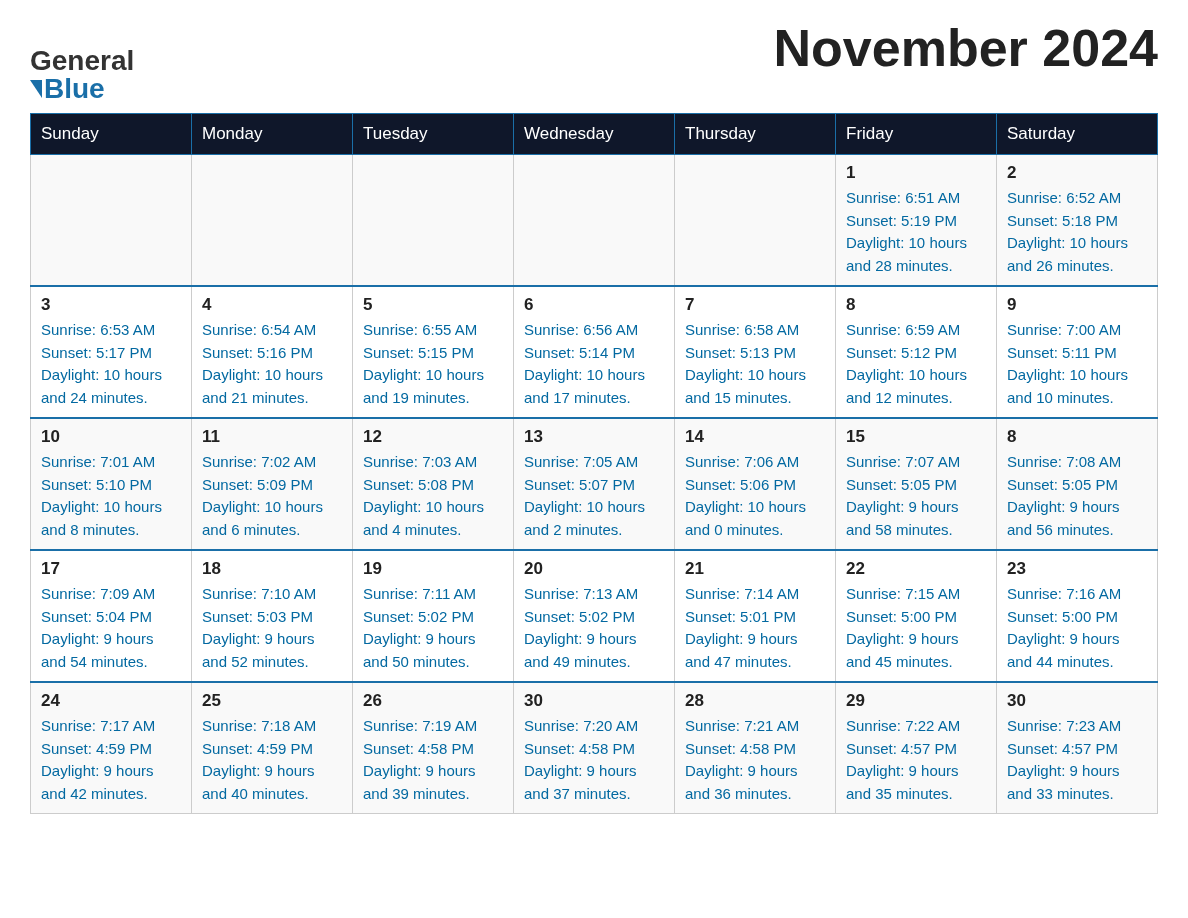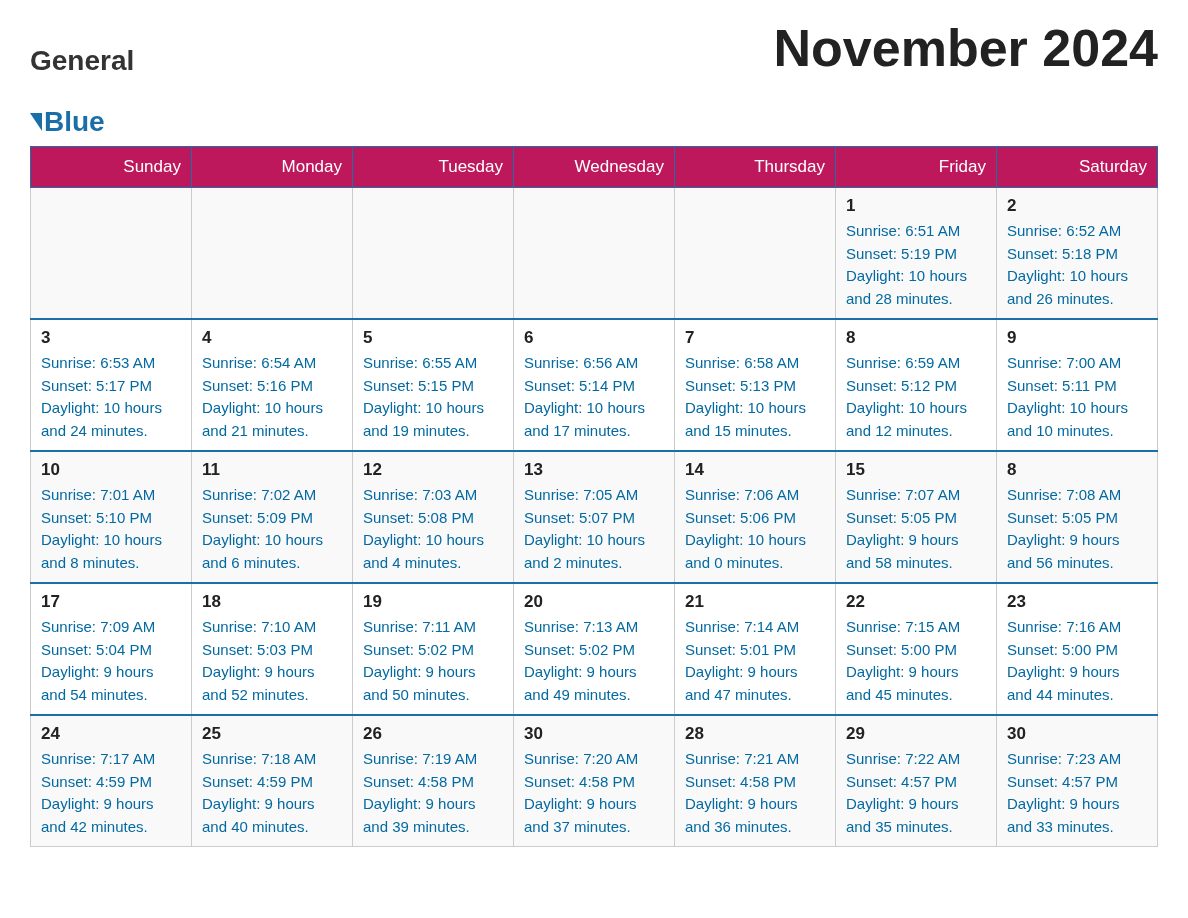--- a/index.html
+++ b/index.html
@@ -29,21 +29,20 @@
       line-height: 1;
       margin-top: 27px;
     }
     .logo-blue {
       font-size: 28px;
       font-weight: bold;
       color: #1a6fa8;
       line-height: 1;
       display: flex;
       align-items: center;
-      margin-top: 33px;
     }
     .logo-triangle {
       width: 0;
       height: 0;
       border-left: 12px solid transparent;
       border-right: 0px solid transparent;
       border-top: 18px solid #1a6fa8;
       display: inline-block;
       margin-right: 2px;
     }
@@ -60,26 +59,26 @@
       font-size: 20px;
       color: #555;
       margin-top: 4px;
     }
     .calendar-table {
       width: 100%;
       border-collapse: collapse;
       margin-top: 10px;
     }
     .calendar-table th {
-      background-color: #be185d;
+      background-color: #0f172a;
       color: #fff;
       padding: 10px 10px;
       font-size: 17px;
       font-weight: normal;
-      text-align: right;
+      text-align: left;
       border: 1px solid #1a6fa8;
     }
     .calendar-table td {
       vertical-align: top;
       padding: 8px 10px;
       border: 1px solid #ccc;
       width: 14.28%;
       min-height: 100px;
       background: #fff;
     }

